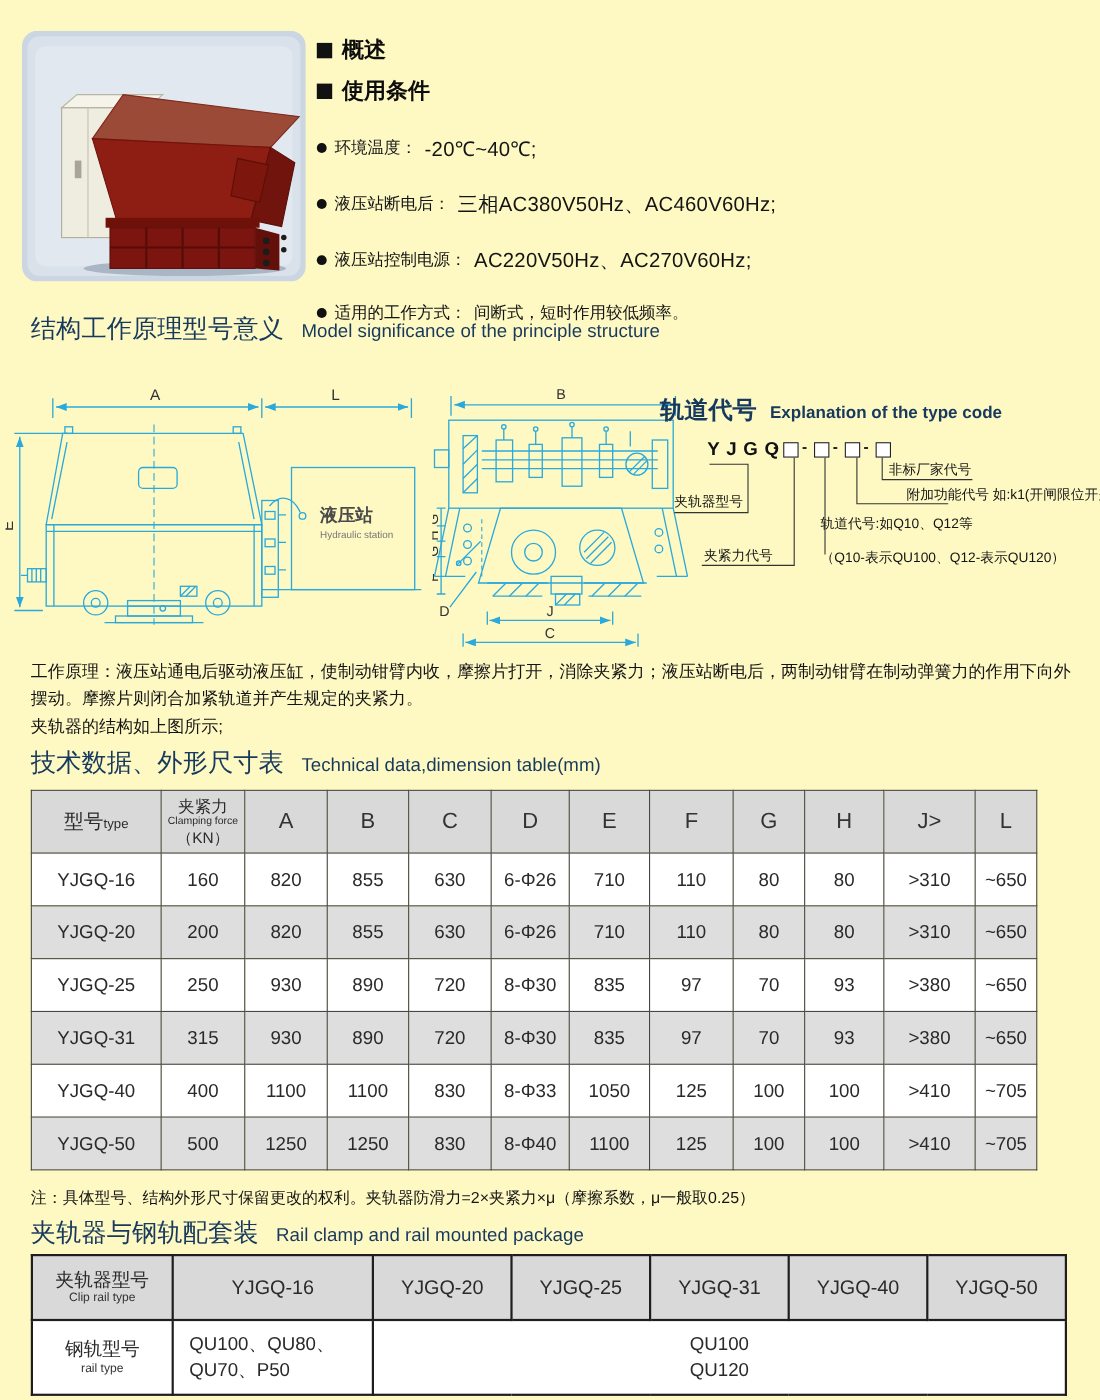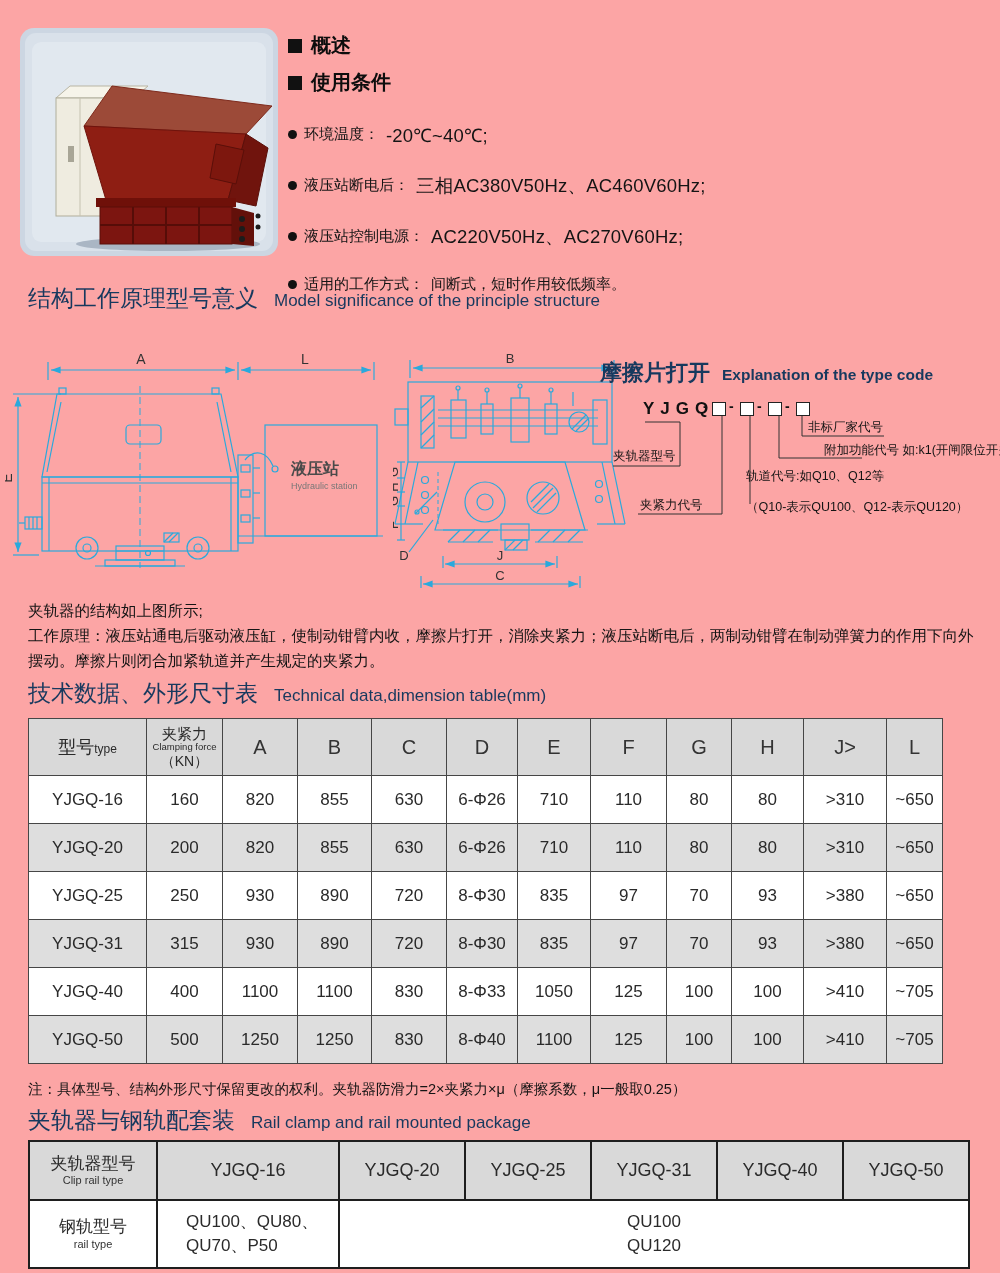--- a/index.html
+++ b/index.html
@@ -1,16 +1,16 @@
 <!DOCTYPE html>
 <html><head>
 <meta charset="utf-8">
 <style>
   html,body{margin:0;padding:0;background:#fff;}
-  .page{position:relative;width:1000px;height:1273px;background:#fca5a5;overflow:hidden;
+  .page{position:relative;width:1000px;height:1273px;background:#fef9c3;overflow:hidden;
         font-family:"Liberation Sans",sans-serif;color:#1a1a1a;}
   
   .photo{position:absolute;left:20px;top:28px;}
   .intro{position:absolute;left:288px;top:30px;width:702px;}
   .bhead{display:flex;align-items:center;gap:9px;font-size:20px;font-weight:bold;color:#0d0d0d;margin:2px 0 6px 0;}
   .sq{width:14px;height:14px;background:#111;display:inline-block;}
   .para{font-size:15.5px;line-height:1.5;color:#141414;text-align:justify;}
   .pdot{display:inline-block;width:9px;height:9px;border-radius:50%;background:#111;margin-right:3px;}
   .cond{display:flex;align-items:center;gap:7px;margin:26px 0;font-size:15px;color:#141414;}
   .cond .dot{width:9px;height:9px;border-radius:50%;background:#111;flex:0 0 auto;}
@@ -53,21 +53,21 @@
   
   table.pkg{position:absolute;left:28px;top:1140px;width:940px;border-collapse:collapse;table-layout:fixed;
             text-align:center;color:#2a2a2a;}
   .pkg td{border:2px solid #1e1e1e;padding:0;}
   .pkg tr:first-child td{background:#d9d9d9;height:57px;}
   .pkg tr:last-child td{height:66px;background:#fff;}
   .pkg .hzh{font-size:17px;display:block;line-height:1.2;}
   .pkg .hen{font-size:11px;display:block;line-height:1.2;color:#333;}
   .pkg .model{font-size:18px;}
   .pkg .railcell{font-size:17px;line-height:1.4;}
-  .pkg .left16{text-align:left;padding-left:28px;}
+  .pkg .left16{text-align:left;padding-left:14px;}
 </style>
 </head>
 <body>
 
 <div class="page">
 
   <div class="photo">
     <svg width="258" height="228" viewBox="0 0 258 228">
       <rect x="0" y="0" width="258" height="228" rx="14" fill="#ccd6e2"></rect>
       <rect x="5" y="5" width="248" height="218" rx="11" fill="#d9e1ea"></rect>
@@ -296,21 +296,21 @@
         <text x="5" y="173" transform="rotate(-90 5 173)">F</text>
         <text x="11" y="208">D</text>
         <text x="107" y="208">J</text>
         <text x="107" y="228">C</text>
       </g>
     </svg>
   </div>
 
   <div class="tcode">
     <div class="tcode-head">
-      <span class="zh">摩擦片打开</span>
+      <span class="zh">轨道代号</span>
       <span class="en">Explanation of the type code</span>
     </div>
     <svg class="tc-lines" width="400" height="192" viewBox="0 0 400 192">
       <g stroke="#333" stroke-width="1" fill="none">
         <polyline points="45,64 80,64 80,108 13,108"></polyline>
         <polyline points="122,56 122,156 38,156"></polyline>
         <line x1="150" y1="56" x2="150" y2="146"></line>
         <polyline points="179,56 179,100 262,100"></polyline>
         <polyline points="202,56 202,78 284,78"></polyline>
       </g>
@@ -326,22 +326,22 @@
     <span class="tc-box" style="left:196px;"></span>
     <span class="tc-label" style="left:208px;top:61px;">非标厂家代号</span>
     <span class="tc-label" style="left:184px;top:84px;margin-left:40px;">附加功能代号 如:k1(开闸限位开关）等</span>
     <span class="tc-label" style="left:146px;top:110px;">轨道代号:如Q10、Q12等</span>
     <span class="tc-label" style="left:146px;top:141px;">（Q10-表示QU100、Q12-表示QU120）</span>
     <span class="tc-label" style="left:13px;top:90px;">夹轨器型号</span>
     <span class="tc-label" style="left:40px;top:139px;">夹紧力代号</span>
   </div>
 
   <div class="principle">
+    <div>工作原理：液压站通电后驱动液压缸，使制动钳臂内收，摩擦片打开，消除夹紧力；液压站断电后，两制动钳臂在制动弹簧力的作用下向外摆动。摩擦片则闭合加紧轨道并产生规定的夹紧力。</div>
     <div>夹轨器的结构如上图所示;</div>
-    <div>工作原理：液压站通电后驱动液压缸，使制动钳臂内收，摩擦片打开，消除夹紧力；液压站断电后，两制动钳臂在制动弹簧力的作用下向外摆动。摩擦片则闭合加紧轨道并产生规定的夹紧力。</div>
   </div>
 
   <div class="sechead" style="top:678px;">
     <span class="zh">技术数据、外形尺寸表</span>
     <span class="en">Technical data,dimension table(mm)</span>
   </div>
 
   <table class="tech">
     <colgroup>
       <col style="width:118px">

